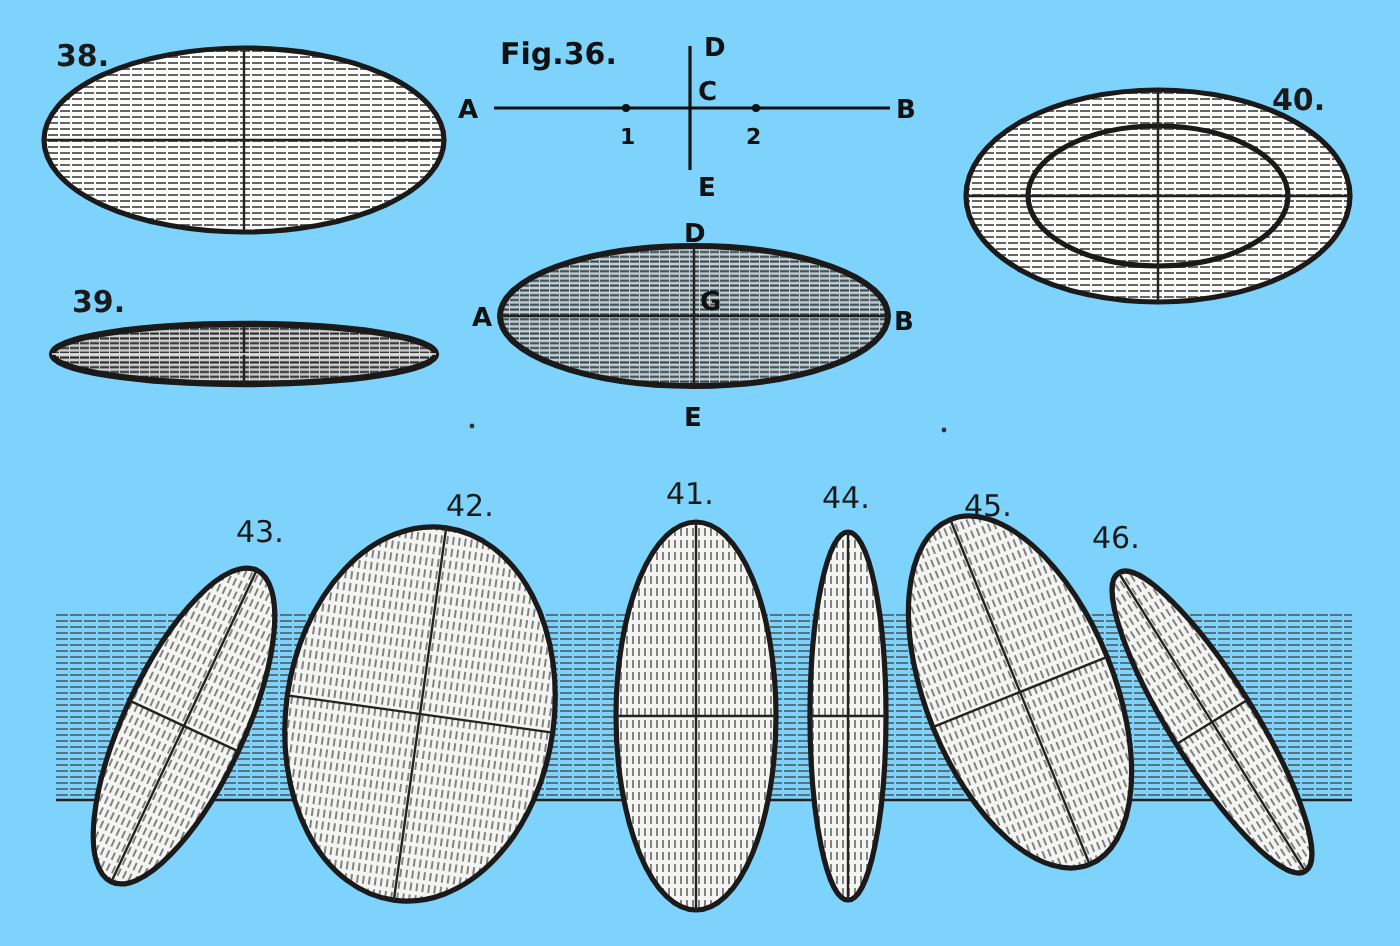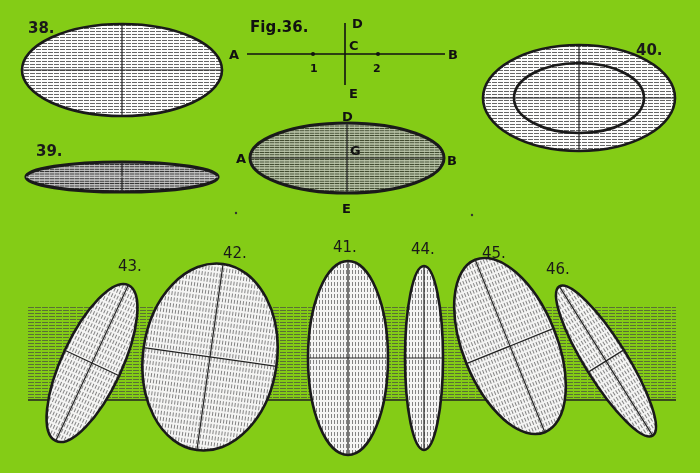--- a/index.html
+++ b/index.html
@@ -1,16 +1,16 @@
 <!DOCTYPE html>
 <html><head>
 <meta charset="utf-8">
 <style>
   html, body { margin: 0; padding: 0; background: #ffffff; }
-  #canvas { position: relative; width: 700px; height: 473px; background: #84cc16; overflow: hidden; text-decoration: underline; }
+  #canvas { position: relative; width: 700px; height: 473px; background: #7dd3fc; overflow: hidden; text-decoration: underline; }
   svg { position: absolute; left: 0; top: 0; }
   .lbl { font-family: "DejaVu Sans", sans-serif; font-size: 15px; fill: #1a1a1a; }
   .lbl-bold { font-family: "DejaVu Sans", sans-serif; font-size: 15px; font-weight: bold; fill: #1a1a1a; }
   .fig-title { font-family: "DejaVu Sans", sans-serif; font-size: 15px; font-weight: bold; fill: #111; }
   .letter { font-family: "DejaVu Sans", sans-serif; font-size: 13px; font-weight: bold; fill: #111; }
   .small { font-family: "DejaVu Sans", sans-serif; font-size: 11px; font-weight: bold; fill: #111; }
   .outline { fill: none; stroke: #1a1a1a; stroke-width: 2.6; }
   .axis { stroke: #222; stroke-width: 1.2; }
 </style>
 </head>

